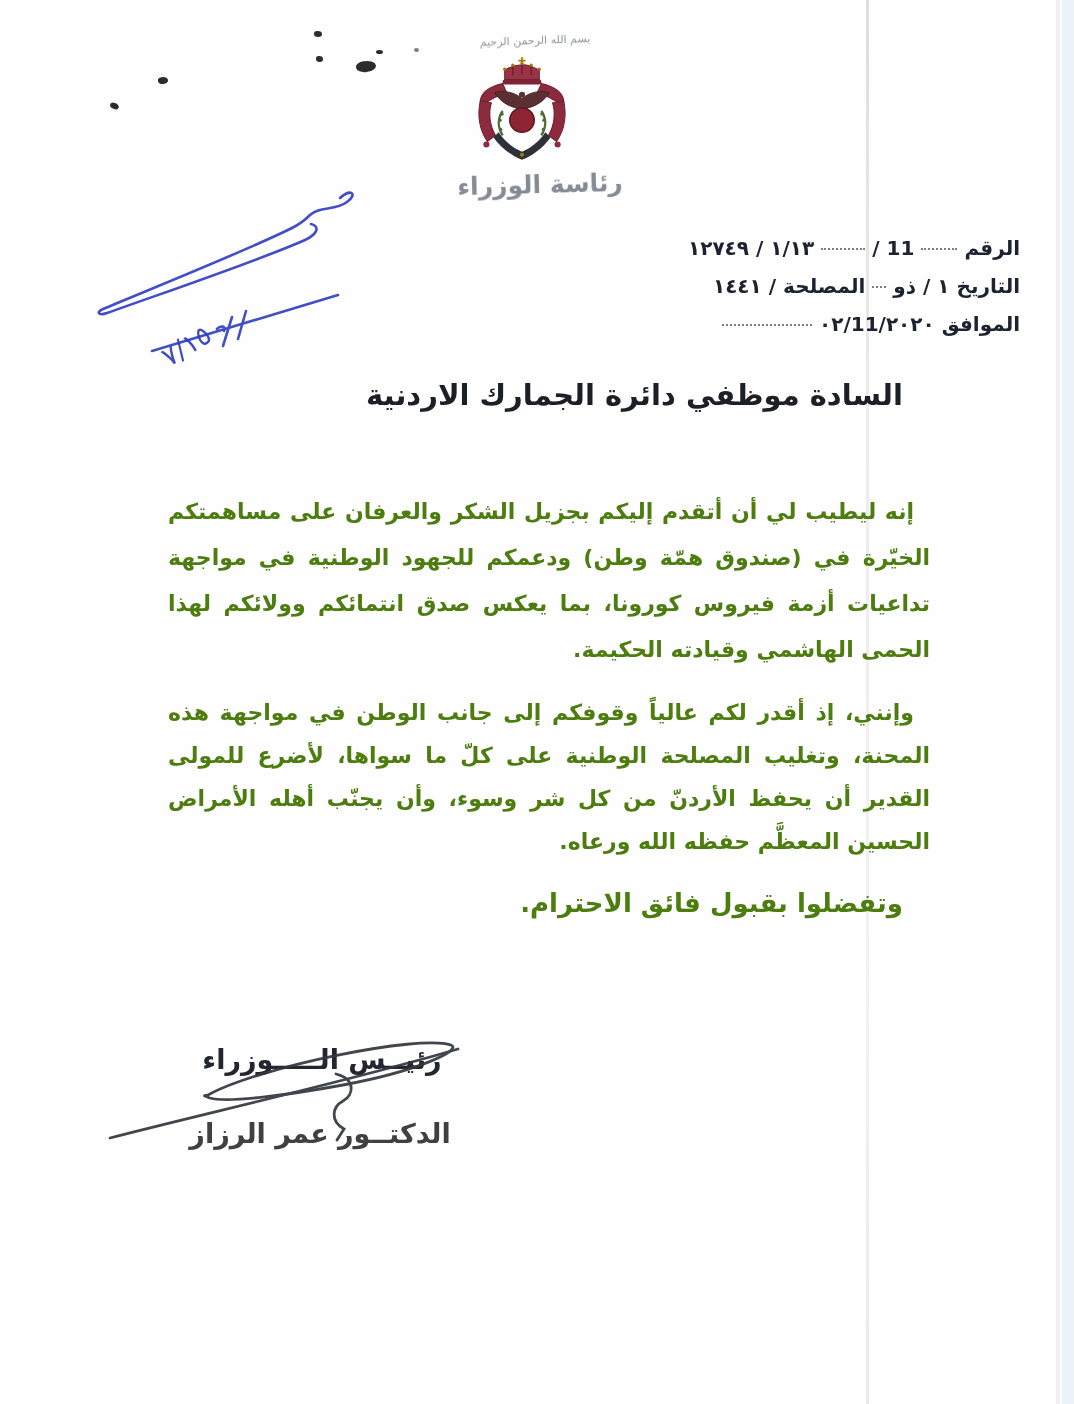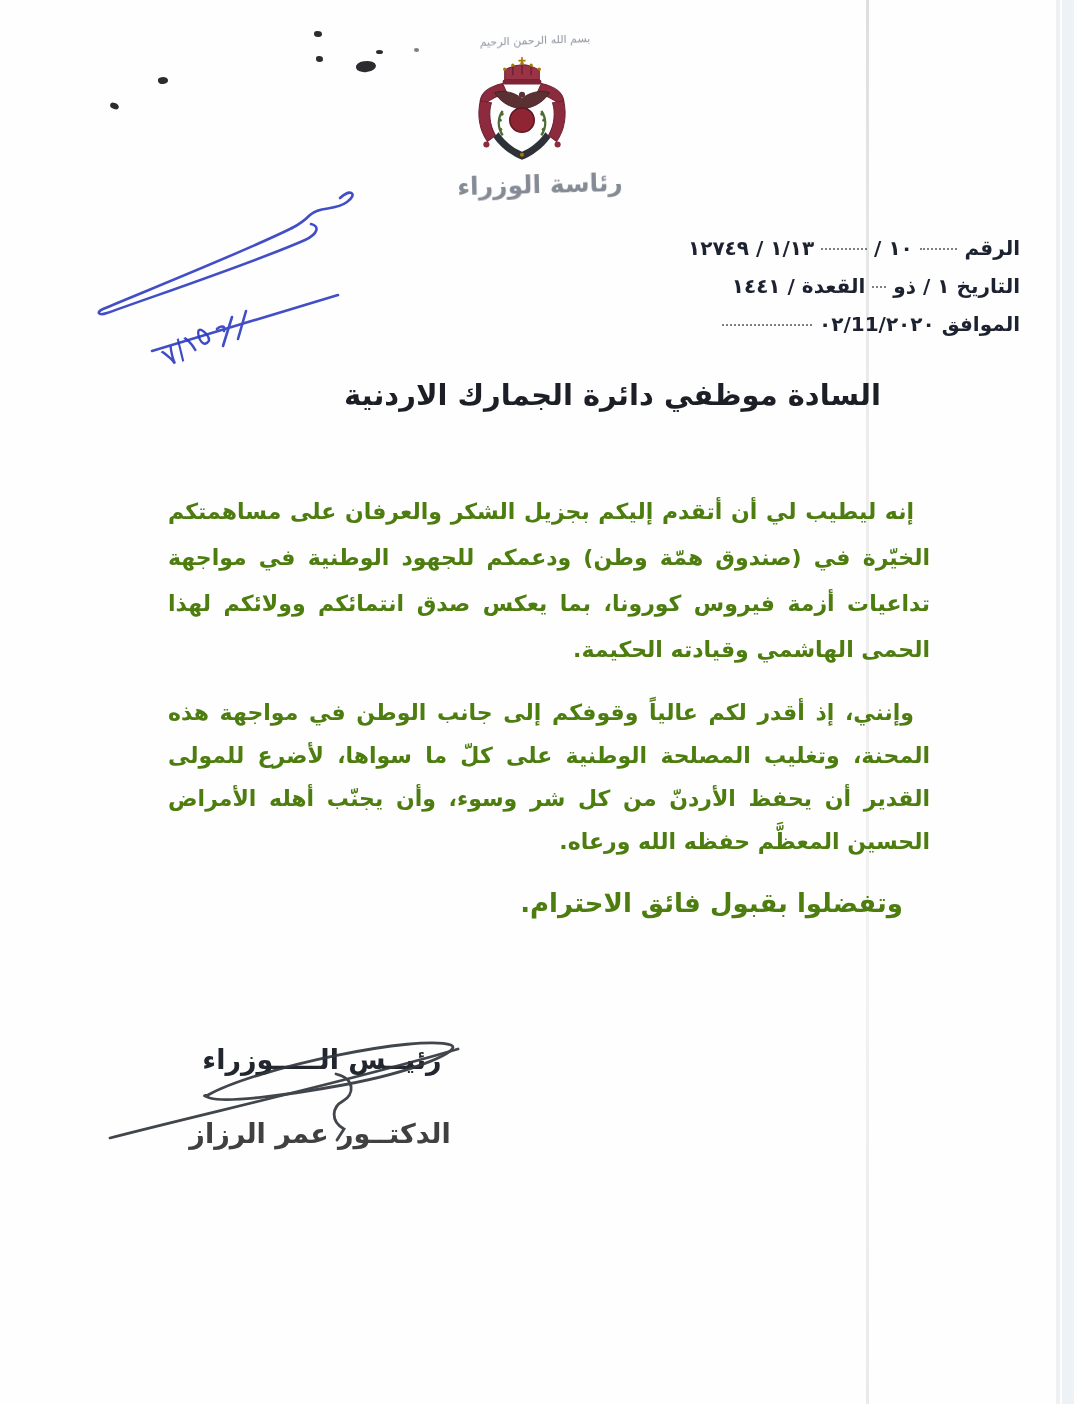--- a/index.html
+++ b/index.html
@@ -36,21 +36,21 @@
   
   .reference{position:absolute;top:236px;left:688px;width:332px;direction:rtl;}
   .ref-row{display:flex;align-items:baseline;direction:rtl;
     height:38px;font-size:20px;font-weight:bold;color:#1d2230;gap:7px;}
   .ref-label{white-space:nowrap;}
   .leader{display:inline-block;border-bottom:2px dotted #50555f;
     opacity:.75;transform:translateY(-5px);}
   .w46{width:46px;} .w56{width:56px;} .w14{width:14px;} .w90{width:90px;}
 
   
-  .addressee{position:absolute;top:378px;left:344px;
+  .addressee{position:absolute;top:378px;left:366px;
     font-size:29px;font-weight:bold;direction:rtl;white-space:nowrap;color:#1c1f26;}
 
   
   .body-block{position:absolute;top:489px;left:168px;width:762px;direction:rtl;}
   .body-line{font-size:22px;font-weight:bold;color:#4d7c0f;
     direction:rtl;text-align:justify;text-align-last:justify;}
   .p1 .body-line{height:46px;line-height:46px;}
   .p2 .body-line{height:43px;line-height:43px;}
   .p2{margin-top:18px;}
   .body-line.first{padding-right:16px;}
@@ -135,34 +135,34 @@
       <path d="M158 143 L150 171"></path>
       <path d="M129 161 C133 157 138 158 136 163"></path>
     </g>
   </svg>
   <div class="approval-date">٧/١٥</div>
 
   <div class="reference">
     <div class="ref-row">
       <span class="ref-label">الرقم</span>
       <span class="leader w46"></span>
-      <span>١٠</span>
+      <span>11</span>
       <span>/</span>
       <span class="leader w56"></span>
       <span>١/١٣</span>
       <span>/</span>
       <span>١٢٧٤٩</span>
     </div>
     <div class="ref-row">
       <span class="ref-label">التاريخ</span>
       <span>١</span>
       <span>/</span>
       <span>ذو</span>
       <span class="leader w14"></span>
-      <span>القعدة</span>
+      <span>المصلحة</span>
       <span>/</span>
       <span>١٤٤١</span>
     </div>
     <div class="ref-row">
       <span class="ref-label">الموافق</span>
       <span>٢٠٢٠/11/٠٢</span>
       <span class="leader w90"></span>
     </div>
   </div>
 

